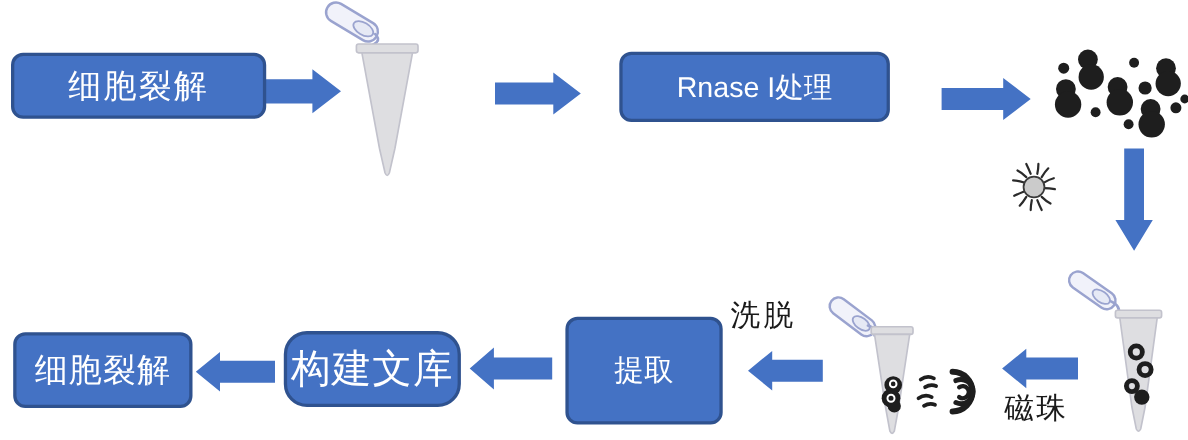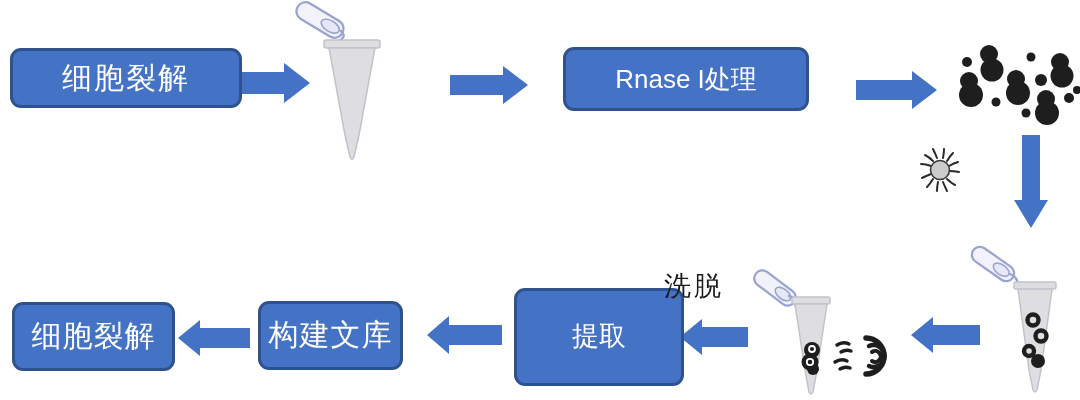--- a/index.html
+++ b/index.html
@@ -16,22 +16,22 @@
   }
   #figures{position:absolute;left:0;top:0;width:1080px;height:400px;}
   .step-box{
     position:absolute;display:flex;align-items:center;justify-content:center;
     background:var(--box-fill);border:3px solid var(--box-border);
     border-radius:11px;color:var(--box-text);box-sizing:border-box;
     text-align:center;
   }
   .box-cell-lysis{left:10px;top:48px;width:232px;height:60px;font-size:30px;letter-spacing:2px;}
   .box-rnase{left:563px;top:47px;width:246px;height:64px;font-size:26px;}
-  .box-extract{left:514px;top:288px;width:170px;height:98px;font-size:27px;line-height:1.3;flex-direction:column;}
-  .box-library{left:258px;top:301px;width:145px;height:69px;font-size:30px;letter-spacing:1px;}
+  .box-extract{left:514px;top:288px;width:143px;height:98px;font-size:27px;line-height:1.3;flex-direction:column;}
+  .box-library{left:258px;top:301px;width:161px;height:69px;font-size:36px;letter-spacing:1px;border-radius:21px;}
   .box-sequencing{left:12px;top:302px;width:163px;height:69px;font-size:30px;letter-spacing:1px;}
   .anno{
     position:absolute;color:var(--label-text);font-size:27px;white-space:nowrap;
   }
   .anno-add-beads{left:880px;top:193px;}
   .anno-collect-1{left:913px;top:281px;letter-spacing:5px;}
   .anno-collect-2{left:913px;top:353px;letter-spacing:2px;}
   .anno-elution{left:664px;top:268px;letter-spacing:3px;}
   .arrow{fill:var(--arrow-fill);}
   .tube-rim,.tube-cone{fill:var(--tube-body);stroke:var(--tube-outline);stroke-width:1.5;}
@@ -162,15 +162,16 @@
   </div>
 
   <div class="step-box box-library">
     <span>构建文库</span>
   </div>
 
   <div class="step-box box-sequencing">
     <span>细胞裂解</span>
   </div>
 
+  <div class="anno anno-collect-2">磁珠</div>
   <div class="anno anno-elution">洗脱</div>
 
 </div>
 
 </body></html>

